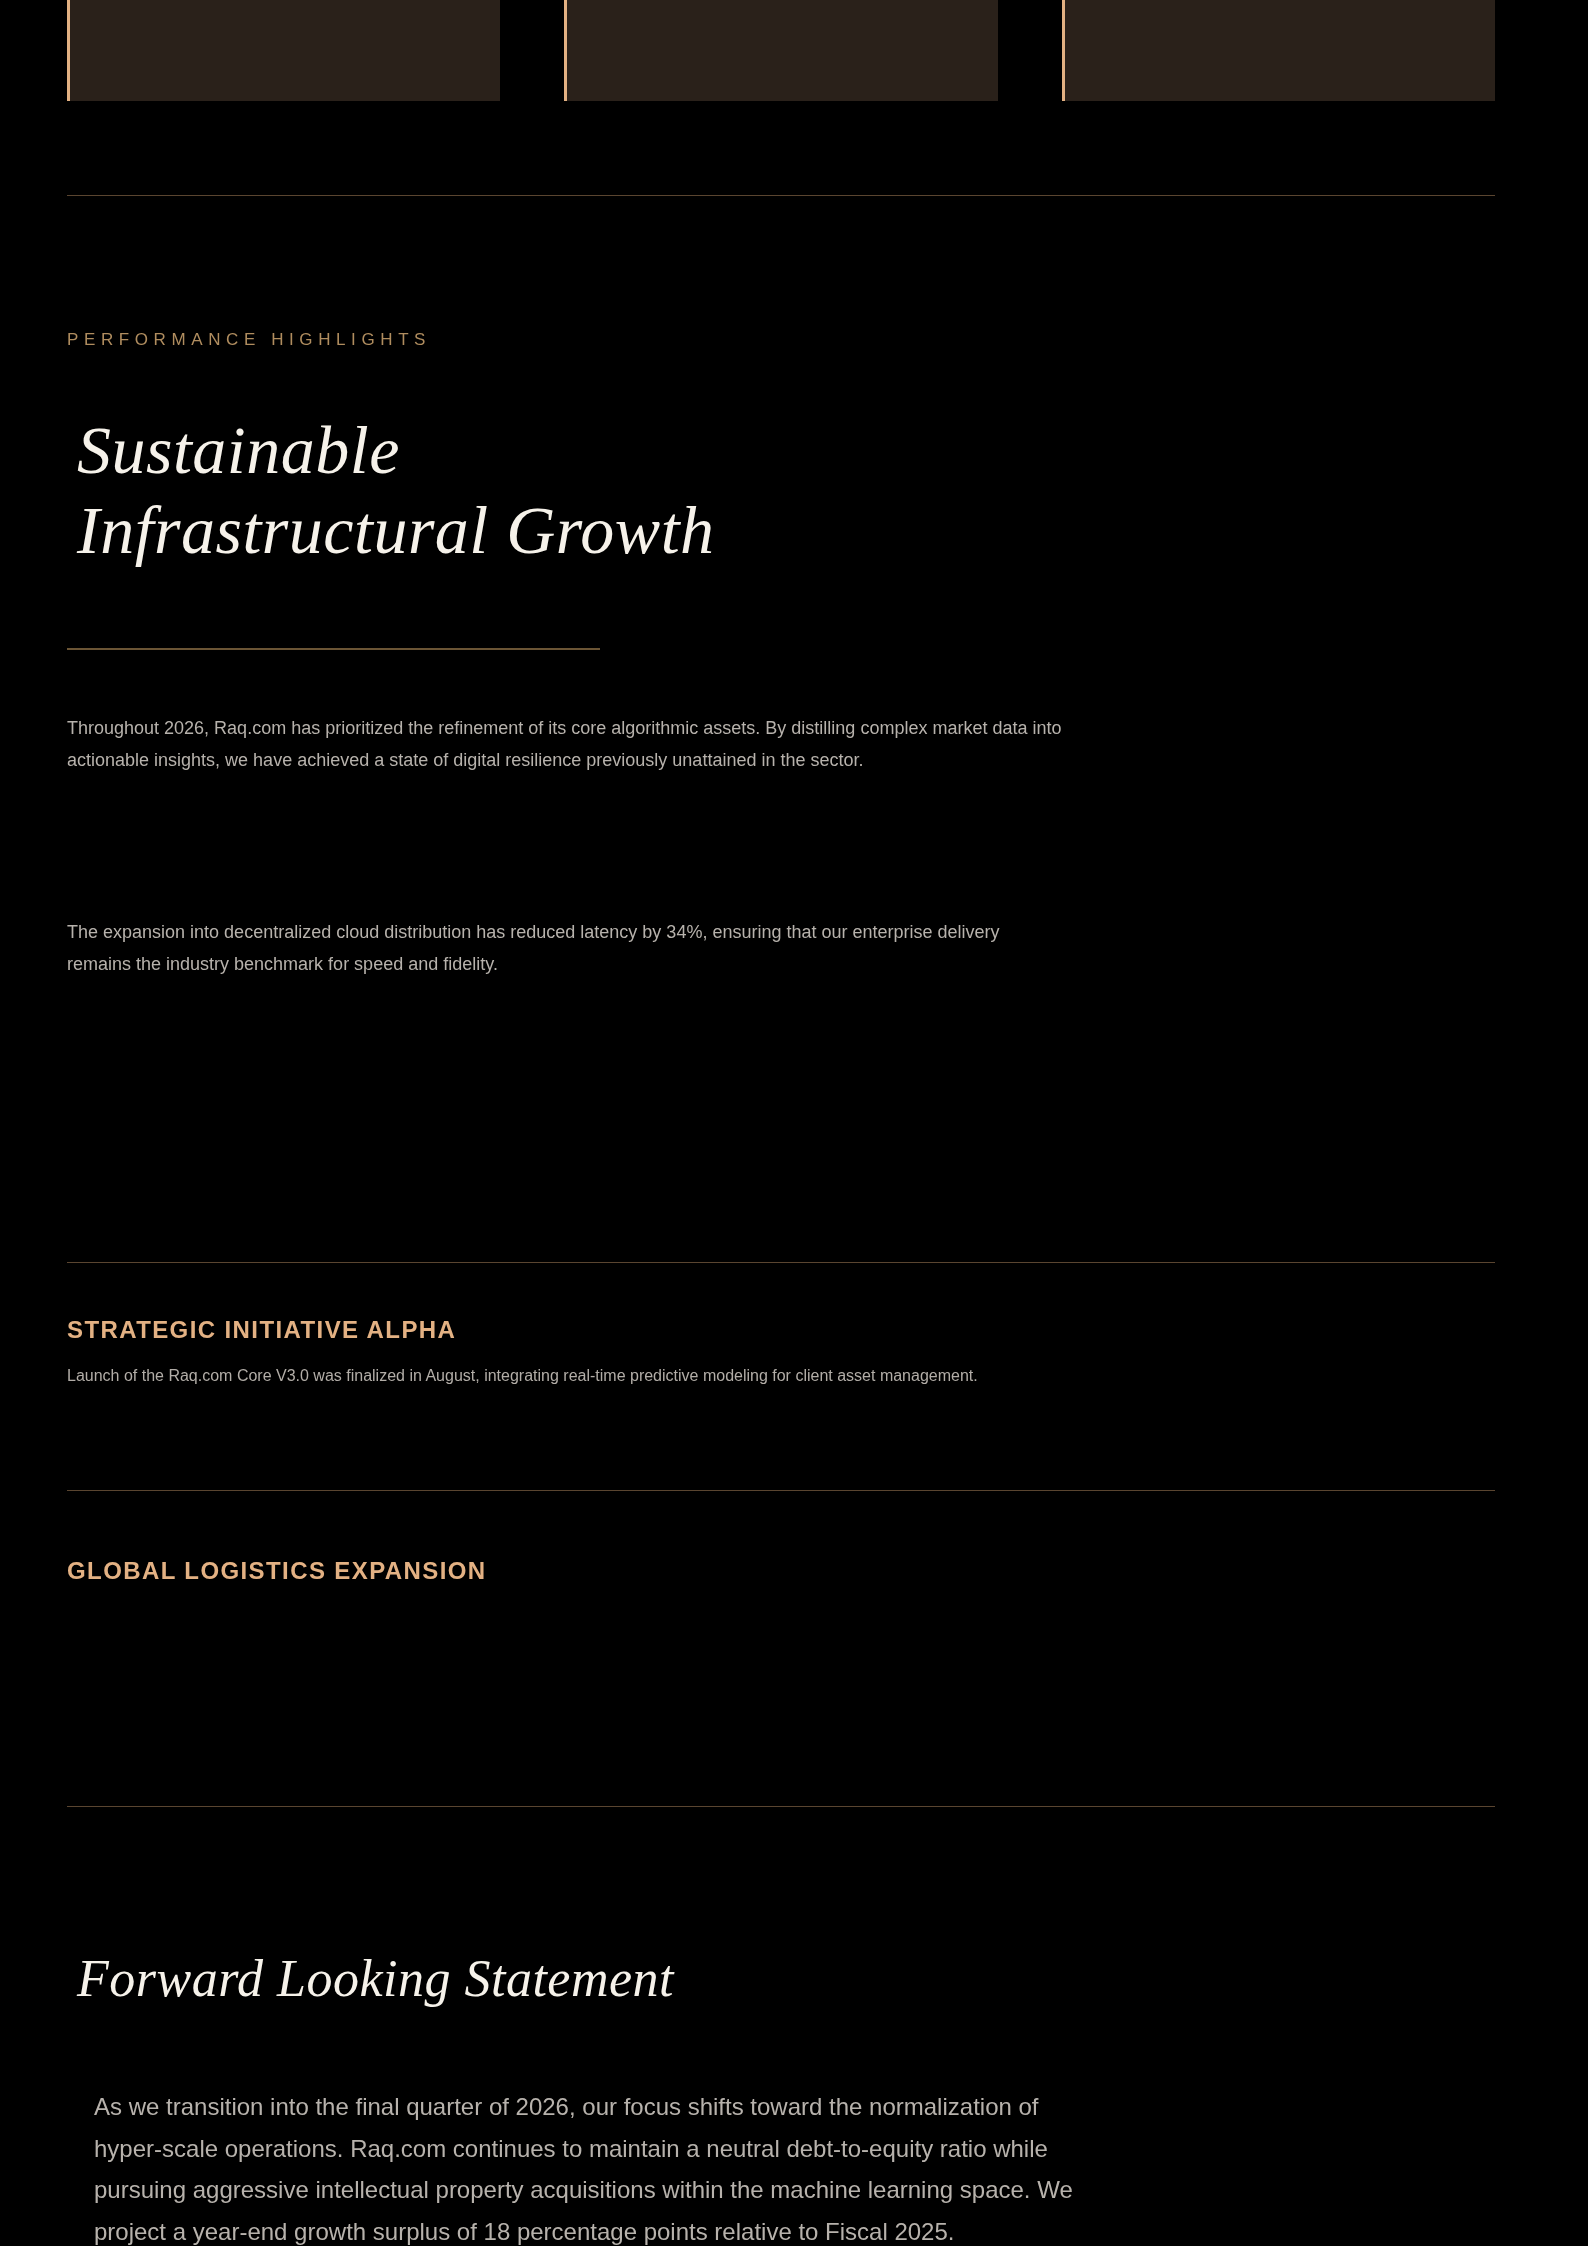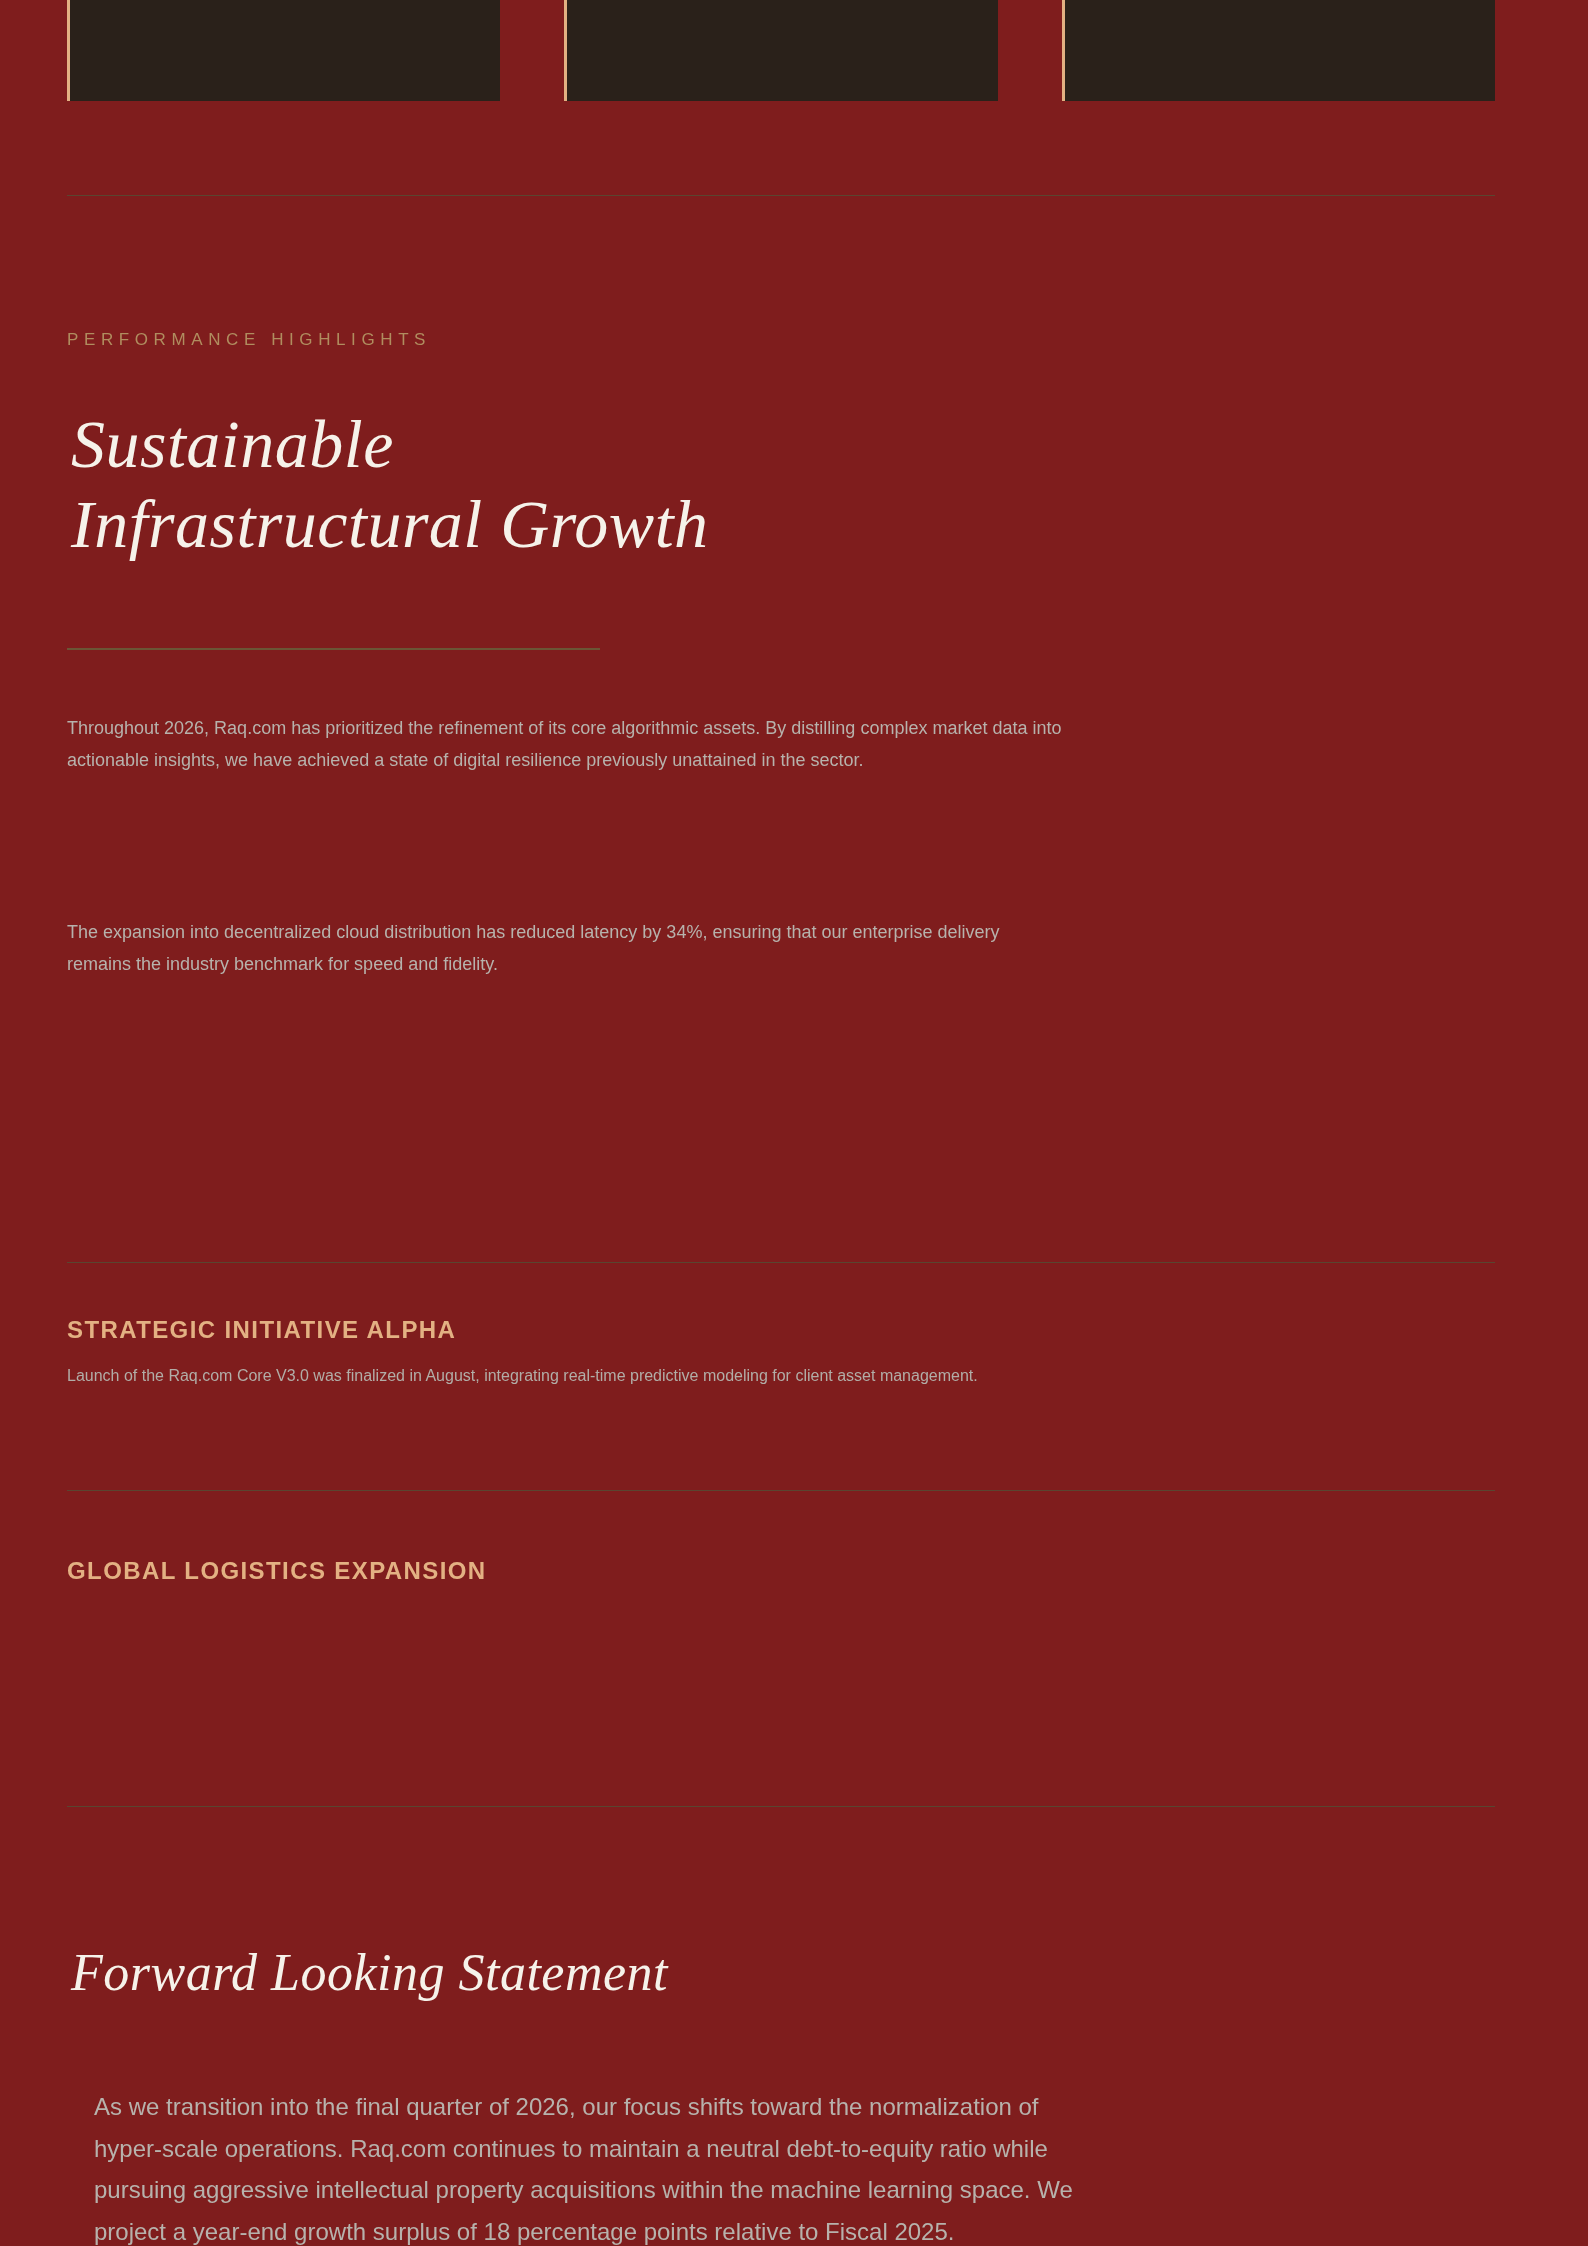--- a/index.html
+++ b/index.html
@@ -11,21 +11,21 @@
     height: 2246px;
     background: #211a15;
     font-family: "Liberation Sans", sans-serif;
     overflow: hidden;
     position: relative;
   }
 
   .page {
     position: absolute;
     inset: 0;
-    background: #7f1d1d;
+    background: #000000;
     text-decoration: underline;
   }
 
   
   .card-row {
     position: absolute;
     left: 67px;
     top: -120px;
     width: 1428px;
     height: 221px;
@@ -70,21 +70,21 @@
   }
 
   .display-heading {
     position: absolute;
     left: 67px;
     font-family: "Liberation Serif", serif;
     font-style: italic;
     font-weight: 400;
     color: #f6f2ea;
     line-height: 1.18;
-    margin: 4px;
+    margin: 10px;
     white-space: pre-line;
     letter-spacing: 0.5px;
   }
 
   .h-underline {
     position: absolute;
     left: 67px;
     width: 533px;
     height: 2px;
     background: #6b5535;

